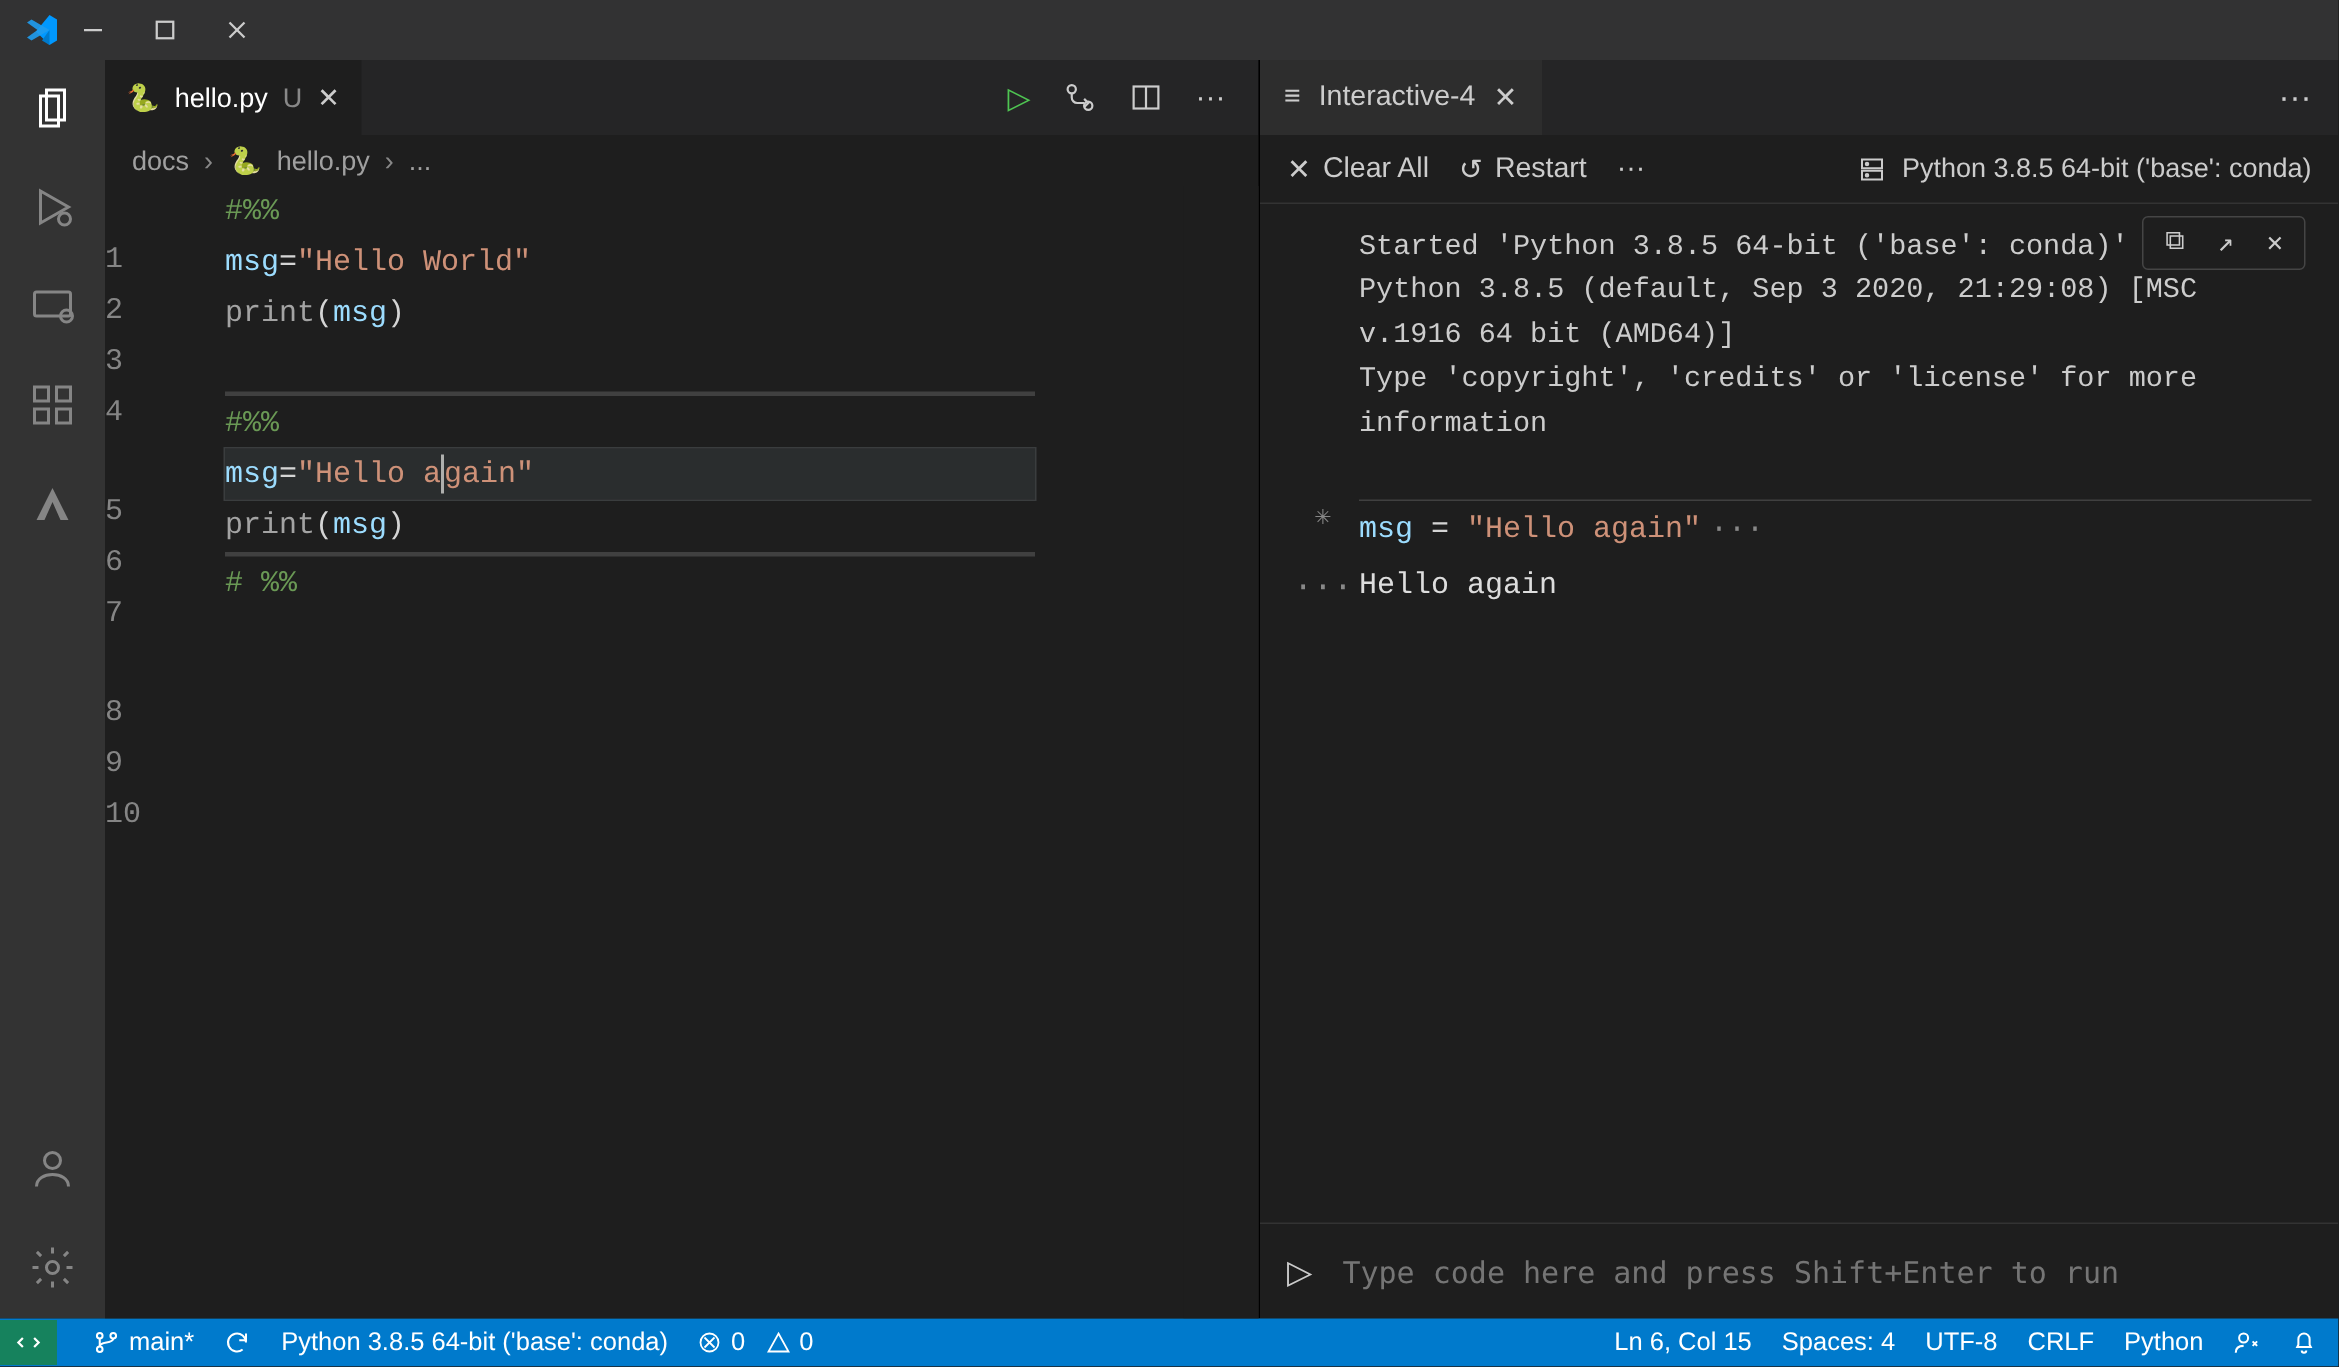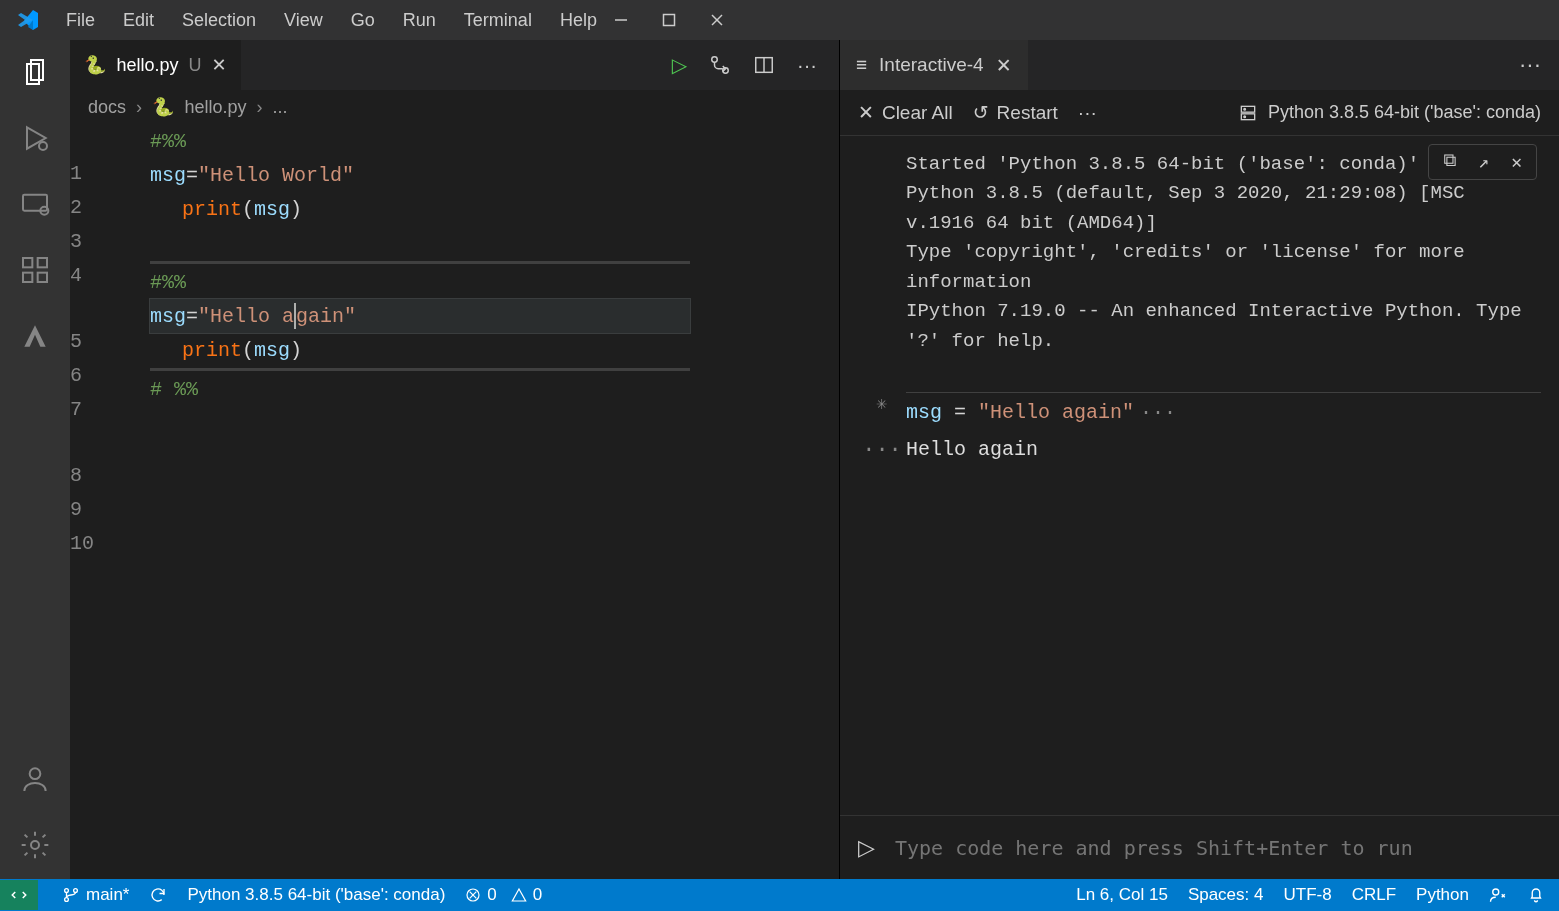--- a/index.html
+++ b/index.html
@@ -35,21 +35,21 @@
 .breadcrumbs { height:34px; display:flex; align-items:center; padding-left:18px; gap:10px; color:#a0a0a0; font-size:18px; background:#1e1e1e; }
 .breadcrumbs .sep { color:#888; }
 
 .code-area { flex:1; position:relative; display:flex; background:#1e1e1e; }
 .gutter { width:80px; text-align:right; padding-right:20px; color:#858585; font-size:20px; }
 .code { flex:1; font-size:20px; position:relative; }
 .line { height:34px; display:flex; align-items:center; }
 .codelens { color:#999999; font-size:18px; padding-left:0; height:32px; display:flex; align-items:center; }
 .cell-sep { height:3px; background:#404040; width:540px; margin:1px 0; }
 .cursor { display:inline-block; width:2px; height:26px; background:#aeafad; vertical-align:middle; }
-.tok-var{color:#9cdcfe;} .tok-op{color:#d4d4d4;} .tok-str{color:#ce9178;} .tok-fn{color:#f97316;margin-left:32px;} .tok-p{color:#d4d4d4;} .tok-com{color:#6a9955;}
+.tok-var{color:#9cdcfe;} .tok-op{color:#d4d4d4;} .tok-str{color:#ce9178;} .tok-fn{color:#a3a3a3;} .tok-p{color:#d4d4d4;} .tok-com{color:#6a9955;}
 .minimap { position:absolute; right:0; top:0; width:50px; height:100%; background:#1e1e1e; opacity:.6; }
 
 .interactive { width:720px; background:#1e1e1e; display:flex; flex-direction:column; border-left:1px solid #000; }
 .interactive .itabs { height:50px; background:#252526; display:flex; align-items:center; }
 .interactive .itab { height:50px; background:#2d2d2d; display:flex; align-items:center; gap:12px; padding:0 16px; font-size:19px; color:#ccc; cursor:pointer; }
 .interactive .itabs .more { margin-left:auto; margin-right:18px; color:#ccc; cursor:pointer; font-size:22px; }
 .interactive .toolbar { height:46px; display:flex; align-items:center; gap:20px; padding:0 18px; color:#ccc; border-bottom:1px solid #333; font-size:19px; }
 .interactive .toolbar .tb { display:flex; align-items:center; gap:8px; cursor:pointer; }
 .interactive .toolbar .kernel { margin-left:auto; display:flex; align-items:center; gap:10px; font-size:18px; }
 .interactive .content { flex:1; padding:14px 18px 0 18px; overflow:auto; position:relative; }
@@ -76,30 +76,20 @@
 </style>
 </head>
 <body>
 
 <div class="titlebar">
   <svg class="logo" viewBox="0 0 24 24">
       <path fill="#0098ff" d="M17 2l5 3v14l-5 3-9-9 9-11z"></path>
       <path fill="#007acc" d="M17 22l-5-3 5-7v10z"></path>
       <path fill="#1f9cf0" d="M2 7l3-2 12 7-12 7-3-2 7-5-7-5z" opacity=".9"></path>
     </svg>
-  <div class="menus">
-    <span>File</span>
-    <span>Edit</span>
-    <span>Selection</span>
-    <span>View</span>
-    <span>Go</span>
-    <span>Run</span>
-    <span>Terminal</span>
-    <span>Help</span>
-  </div>
   <div class="winctl">
     <div class="wc">
         <svg width="14" height="14">
           <line x1="1" y1="7" x2="13" y2="7" stroke="#ccc" stroke-width="1.5"></line>
         </svg>
       </div>
     <div class="wc">
         <svg width="14" height="14">
           <rect x="1.5" y="1.5" width="11" height="11" fill="none" stroke="#ccc" stroke-width="1.5"></rect>
         </svg>
@@ -291,21 +281,20 @@
     <div class="content mono">
       <div class="float-actions">
         <span>⧉</span>
         <span>↗</span>
         <span>✕</span>
       </div>
       <div class="sysmsg">
         <div>Started 'Python 3.8.5 64-bit ('base': conda)' kernel</div>
         <div>Python 3.8.5 (default, Sep 3 2020, 21:29:08) [MSC v.1916 64 bit (AMD64)]</div>
         <div>Type 'copyright', 'credits' or 'license' for more information</div>
-        <div>IPython 7.19.0 -- An enhanced Interactive Python. Type '?' for help.</div>
       </div>
       <div class="cell">
         <div class="gut">✳</div>
         <div class="body srcline mono">
           <span class="tok-var">msg</span><span class="tok-op"> = </span><span class="tok-str">"Hello again"</span><span class="ellip">···</span>
         </div>
       </div>
       <div class="out">
         <div class="gut">···</div>
         <div class="body mono">Hello again</div>

